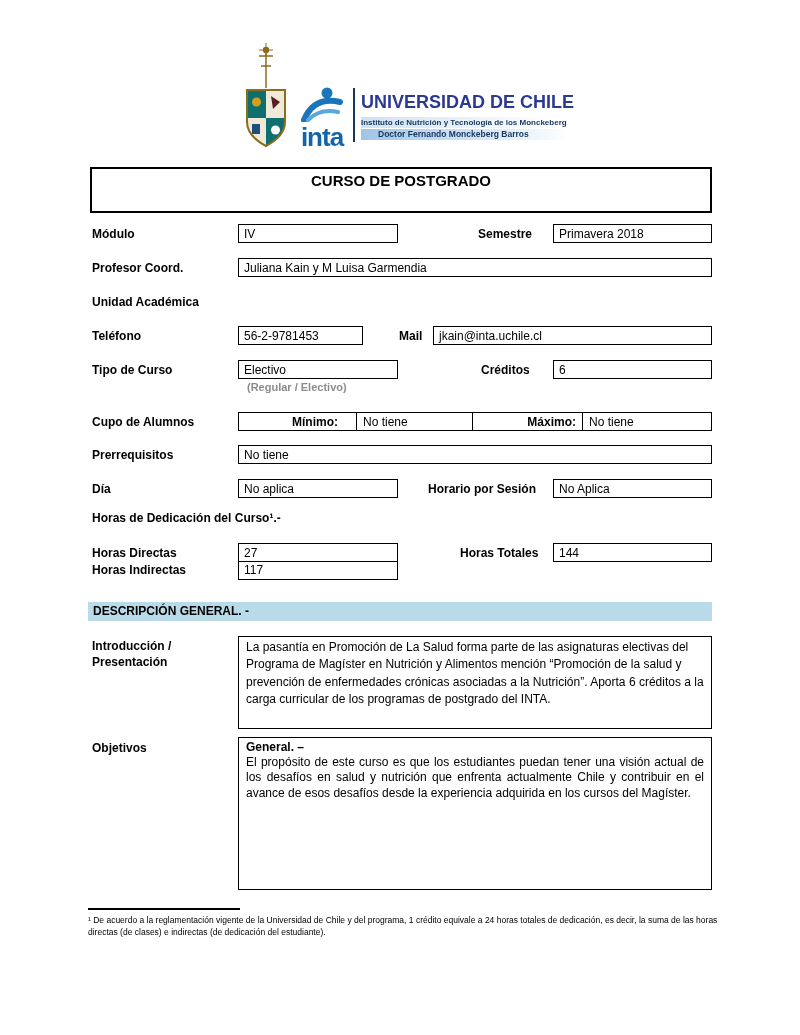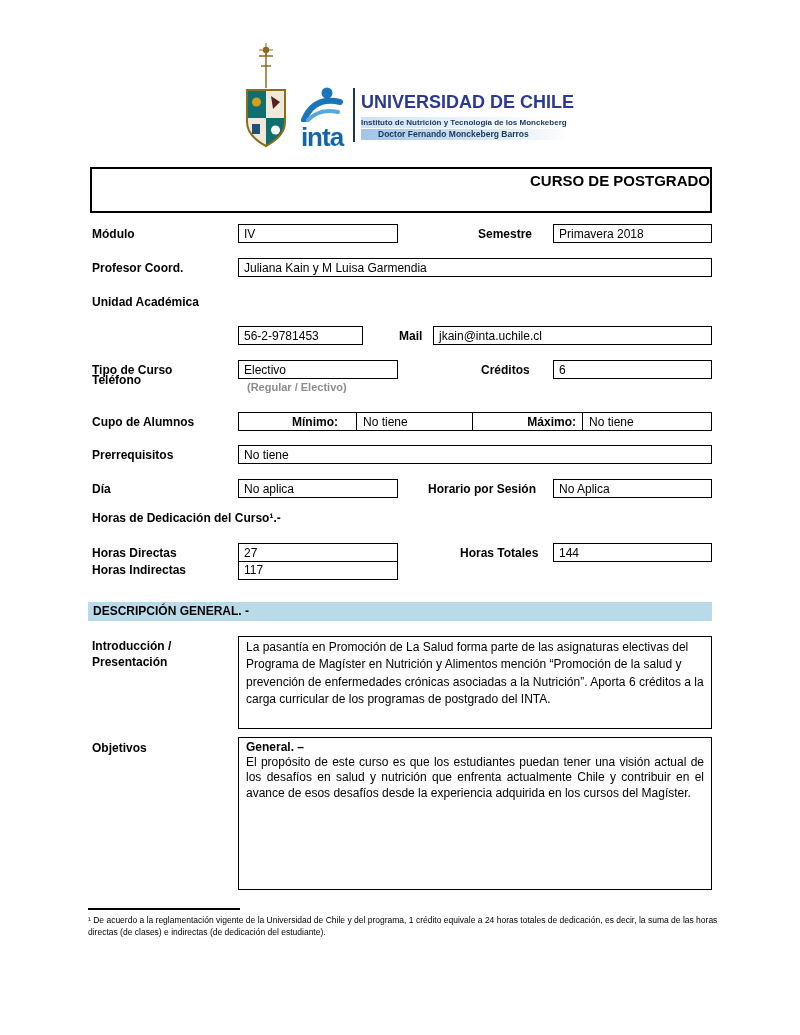--- a/index.html
+++ b/index.html
@@ -12,21 +12,21 @@
   .logo-divider{position:absolute;left:353px;top:88px;width:2px;height:54px;background:#17365d;}
   .uni-name{position:absolute;left:361px;top:92px;font-size:18px;font-weight:bold;color:#2b3990;white-space:nowrap;}
   .inst-bar{position:absolute;left:361px;top:117px;width:192px;height:11px;
             background:linear-gradient(90deg,#cfe2f3,#ffffff);
             font-size:8px;font-weight:bold;color:#17365d;line-height:11px;white-space:nowrap;}
   .doc-bar{position:absolute;left:361px;top:129px;width:192px;height:11px;
             background:linear-gradient(90deg,#9fc5e8,#ffffff);
             font-size:8.5px;font-weight:bold;color:#17365d;line-height:11px;white-space:nowrap;padding-left:17px;}
   
   .titlebox{position:absolute;left:90px;top:167px;width:622px;height:46px;border:2px solid #000;
-            box-sizing:border-box;text-align:right;padding-top:2px;}
+            box-sizing:border-box;text-align:center;padding-top:2px;}
   .title1{font-size:15px;font-weight:bold;line-height:20px;}
   .title2{font-size:15px;font-weight:bold;line-height:20px;color:#2457a7;}
   
   .lbl{position:absolute;font-size:12px;font-weight:bold;white-space:nowrap;}
   .fbox{position:absolute;height:19px;border:1.2px solid #000;box-sizing:border-box;background:#fff;
         font-size:12px;display:flex;align-items:center;padding:0 5px;white-space:nowrap;}
   .hint{position:absolute;font-size:11px;font-weight:bold;color:#8c8c8c;white-space:nowrap;}
   .cupo{position:absolute;left:238px;top:412px;width:474px;height:19px;border:1.2px solid #000;
         box-sizing:border-box;display:flex;font-size:12px;background:#fff;}
   .cupo>div{display:flex;align-items:center;box-sizing:border-box;}
@@ -101,21 +101,21 @@
   <div class="lbl" style="left:92px;top:227px;">Módulo</div>
   <div class="fbox" style="left:238px;top:224px;width:160px;">IV</div>
   <div class="lbl" style="left:478px;top:227px;">Semestre</div>
   <div class="fbox" style="left:553px;top:224px;width:159px;">Primavera 2018</div>
 
   <div class="lbl" style="left:92px;top:261px;">Profesor Coord.</div>
   <div class="fbox" style="left:238px;top:258px;width:474px;">Juliana Kain y M Luisa Garmendia</div>
 
   <div class="lbl" style="left:92px;top:295px;">Unidad Académica</div>
 
-  <div class="lbl" style="left:92px;top:329px;margin-top:44px;">Teléfono</div>
+  <div class="lbl" style="left:92px;top:329px;">Teléfono</div>
   <div class="fbox" style="left:238px;top:326px;width:125px;">56-2-9781453</div>
   <div class="lbl" style="left:399px;top:329px;">Mail</div>
   <div class="fbox" style="left:433px;top:326px;width:279px;">jkain@inta.uchile.cl</div>
 
   <div class="lbl" style="left:92px;top:363px;">Tipo de Curso</div>
   <div class="fbox" style="left:238px;top:360px;width:160px;">Electivo</div>
   <div class="hint" style="left:247px;top:381px;">(Regular / Electivo)</div>
   <div class="lbl" style="left:481px;top:363px;">Créditos</div>
   <div class="fbox" style="left:553px;top:360px;width:159px;">6</div>
 

